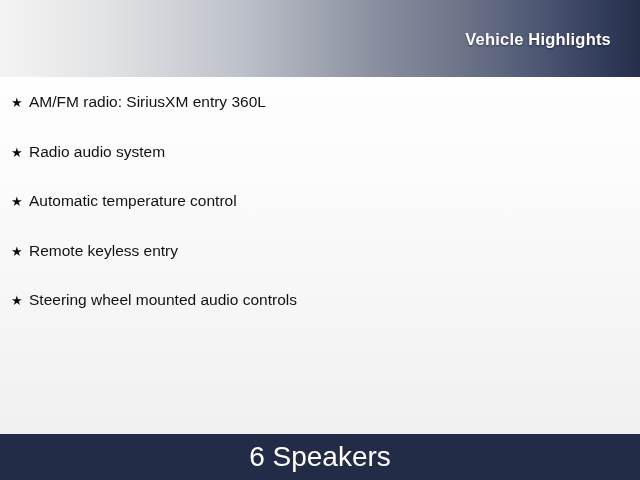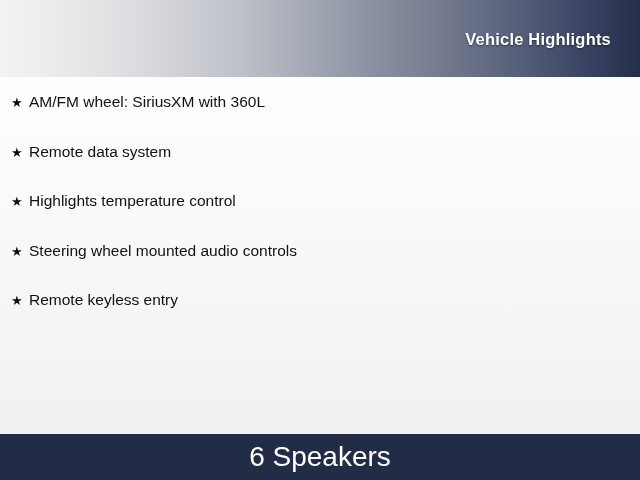--- a/index.html
+++ b/index.html
@@ -120,38 +120,38 @@
 <div id="screen">
 
   <div id="header-bar">
     <div id="header-title">Vehicle Highlights</div>
   </div>
 
   <div id="body-panel">
     <ul id="highlight-list">
 
       <li class="highlight-item">
-        <span class="bullet-star">★</span><span class="highlight-text">AM/FM wheel: SiriusXM with 360L</span>
+        <span class="bullet-star">★</span><span class="highlight-text">AM/FM radio: SiriusXM entry 360L</span>
       </li>
 
 
       <li class="highlight-item">
-        <span class="bullet-star">★</span><span class="highlight-text">Remote data system</span>
+        <span class="bullet-star">★</span><span class="highlight-text">Radio audio system</span>
       </li>
 
       <li class="highlight-item">
-        <span class="bullet-star">★</span><span class="highlight-text">Highlights temperature control</span>
+        <span class="bullet-star">★</span><span class="highlight-text">Automatic temperature control</span>
+      </li>
+
+      <li class="highlight-item">
+        <span class="bullet-star">★</span><span class="highlight-text">Remote keyless entry</span>
       </li>
 
       <li class="highlight-item">
         <span class="bullet-star">★</span><span class="highlight-text">Steering wheel mounted audio controls</span>
-      </li>
-
-      <li class="highlight-item">
-        <span class="bullet-star">★</span><span class="highlight-text">Remote keyless entry</span>
       </li>
 
 
     </ul>
   </div>
 
   <div id="caption-bar">
     <div id="caption-text">6 Speakers</div>
   </div>
 

